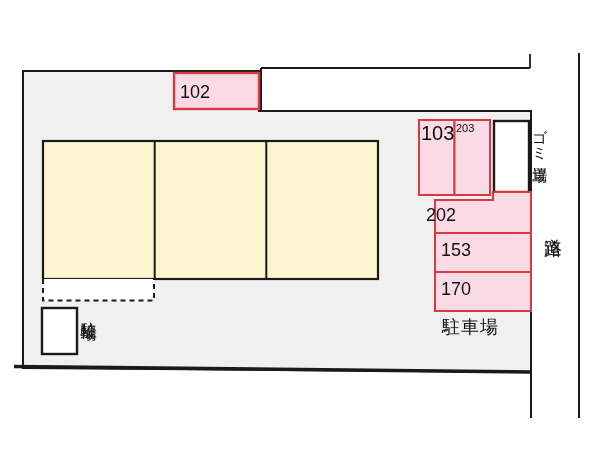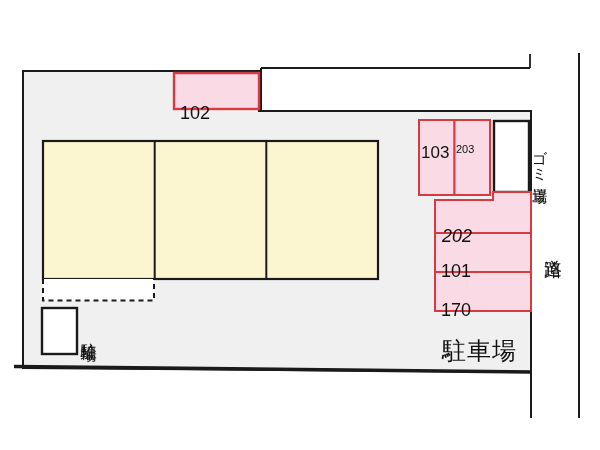--- a/index.html
+++ b/index.html
@@ -9,35 +9,34 @@
     background:#ffffff;
     overflow:hidden;
     font-family:"Liberation Sans","DejaVu Sans",sans-serif;
   }
   .canvas svg { position:absolute; left:0; top:0; }
   .lbl {
     position:absolute;
     color:#111;
     line-height:1.05;
     white-space:nowrap;
-    margin-top:21px;
   }
   .vert {
     writing-mode:vertical-rl;
     text-orientation:upright;
     letter-spacing:2px;
   }
   .num { font-size:18px; }
   #t102 { left:180px; top:83px; }
-  #t103 { left:421px; top:123px; font-size:17px; }
+  #t103 { left:421px; top:123px; font-size:20px; }
   #t203 { left:456px; top:123px; font-size:11px; }
-  #t202 { left:442px; top:206px;font-style:italic; }
+  #t202 { left:426px; top:206px; }
   #t101 { left:441px; top:241px; }
   #t201 { left:441px; top:280px; }
-  #tparking { left:442px; top:318px; font-size:24px; letter-spacing:1px;font-family:Liberation Serif, serif; }
+  #tparking { left:442px; top:318px; font-size:18px; letter-spacing:1px; }
   #troad   { left:543px; top:224px; font-size:18px; }
   #tgomi   { left:532px; top:118px; font-size:15px; letter-spacing:1.5px; }
   #tbike   { left:80px;  top:309px; font-size:16px; }
 </style>
 </head>
 <body>
 
 <div class="canvas">
 
   <svg width="600" height="450" viewBox="0 0 600 450">
@@ -71,21 +70,21 @@
 
     <polygon points="435,200 493,200 493,192 531,192 531,233 435,233" fill="#fadbe5" stroke="#d93a42" stroke-width="2"></polygon>
     <rect x="435" y="233" width="96" height="39" fill="#fadbe5" stroke="#d93a42" stroke-width="2"></rect>
     <rect x="435" y="272" width="96" height="39" fill="#fadbe5" stroke="#d93a42" stroke-width="2"></rect>
   </svg>
 
   <div class="lbl num" id="t102">102</div>
   <div class="lbl num" id="t103">103</div>
   <div class="lbl num" id="t203">203</div>
   <div class="lbl num" id="t202">202</div>
-  <div class="lbl num" id="t101">101</div>
+  <div class="lbl num" id="t101">153</div>
   <div class="lbl num" id="t201">170</div>
 
   <div class="lbl" id="tparking">駐車場</div>
   <div class="lbl vert" id="troad">道路</div>
   <div class="lbl vert" id="tgomi">ゴミ置場</div>
   <div class="lbl vert" id="tbike">駐輪場</div>
 
 </div>
 
 </body></html>

